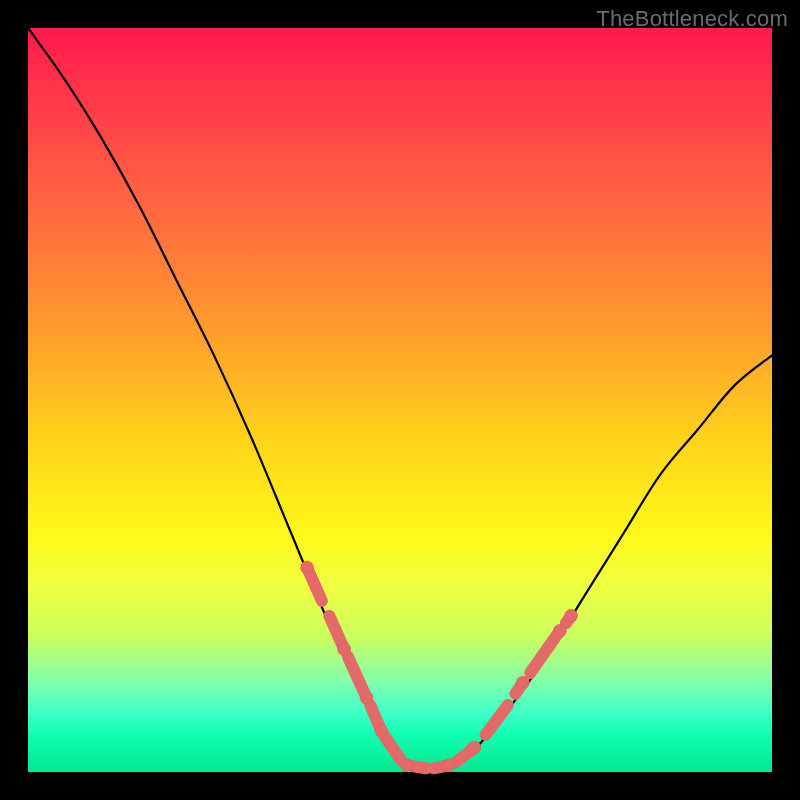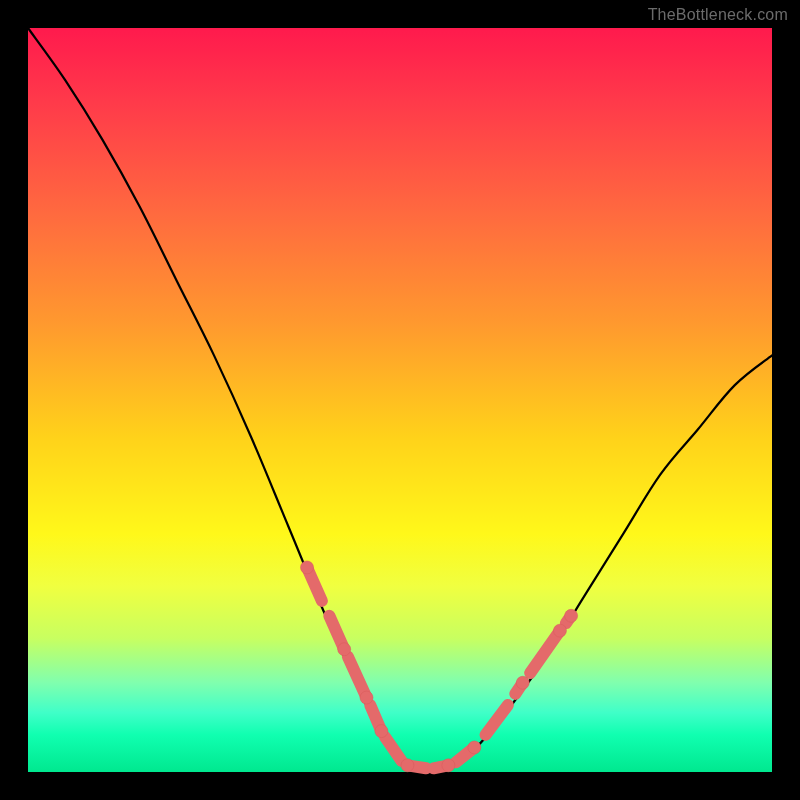--- a/index.html
+++ b/index.html
@@ -30,21 +30,21 @@
       #40ffc8 92%,
       #10ffb0 95%,
       #00e88f 100%
     );
   }
   .watermark {
     position: absolute;
     top: 6px;
     right: 12px;
     color: #6b6b6b;
-    font-size: 16px;
+    font-size: 22px;
     letter-spacing: 0.2px;
     user-select: none;
   }
   svg.plot {
     position: absolute;
     left: 0;
     top: 0;
     width: 744px;
     height: 744px;
     overflow: visible;

